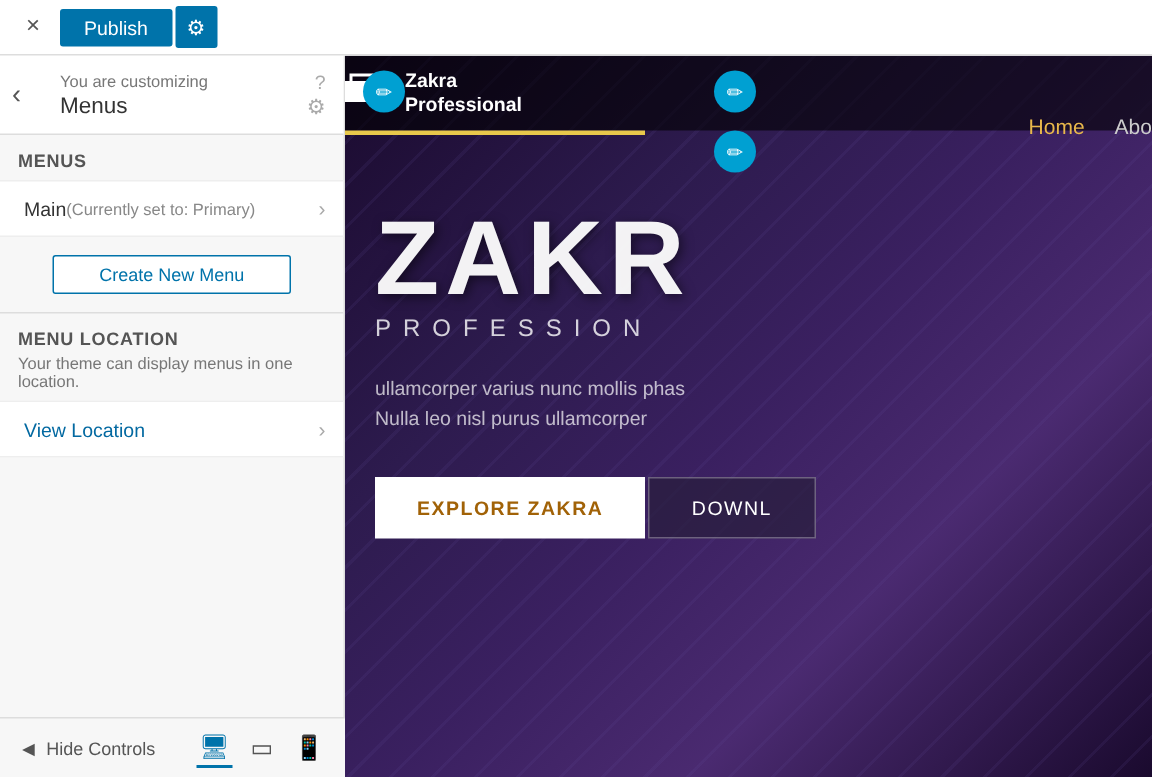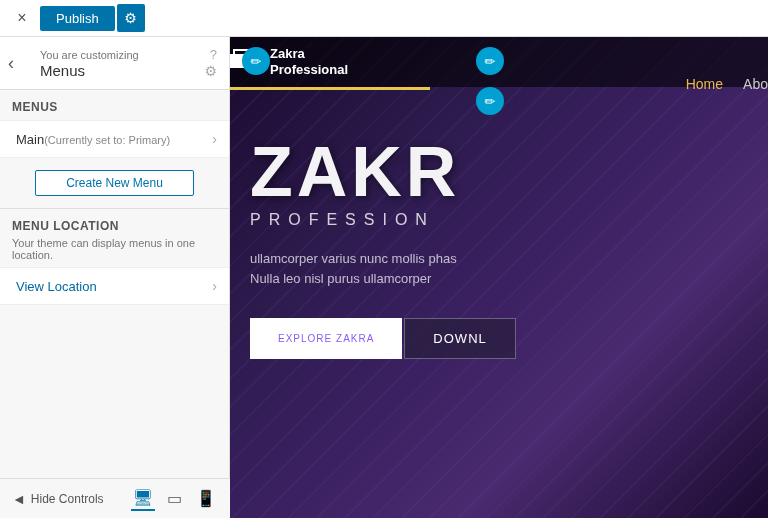--- a/index.html
+++ b/index.html
@@ -267,25 +267,25 @@
       max-width: 300px;
       line-height: 1.5;
     }
     .hero-buttons {
       display: flex;
       gap: 2px;
       margin-top: 30px;
     }
     .btn-explore {
       background: #fff;
-      color: #8b5cf6;
+      color: #a16207;
       border: none;
       padding: 12px 28px;
-      font-size: 10px;
-      font-weight: 400;
+      font-size: 13px;
+      font-weight: 700;
       letter-spacing: 1px;
       cursor: pointer;
     }
     .btn-download {
       background: rgba(40,30,60,0.7);
       color: #fff;
       border: 1px solid rgba(255,255,255,0.3);
       padding: 12px 28px;
       font-size: 13px;
       font-weight: 400;

